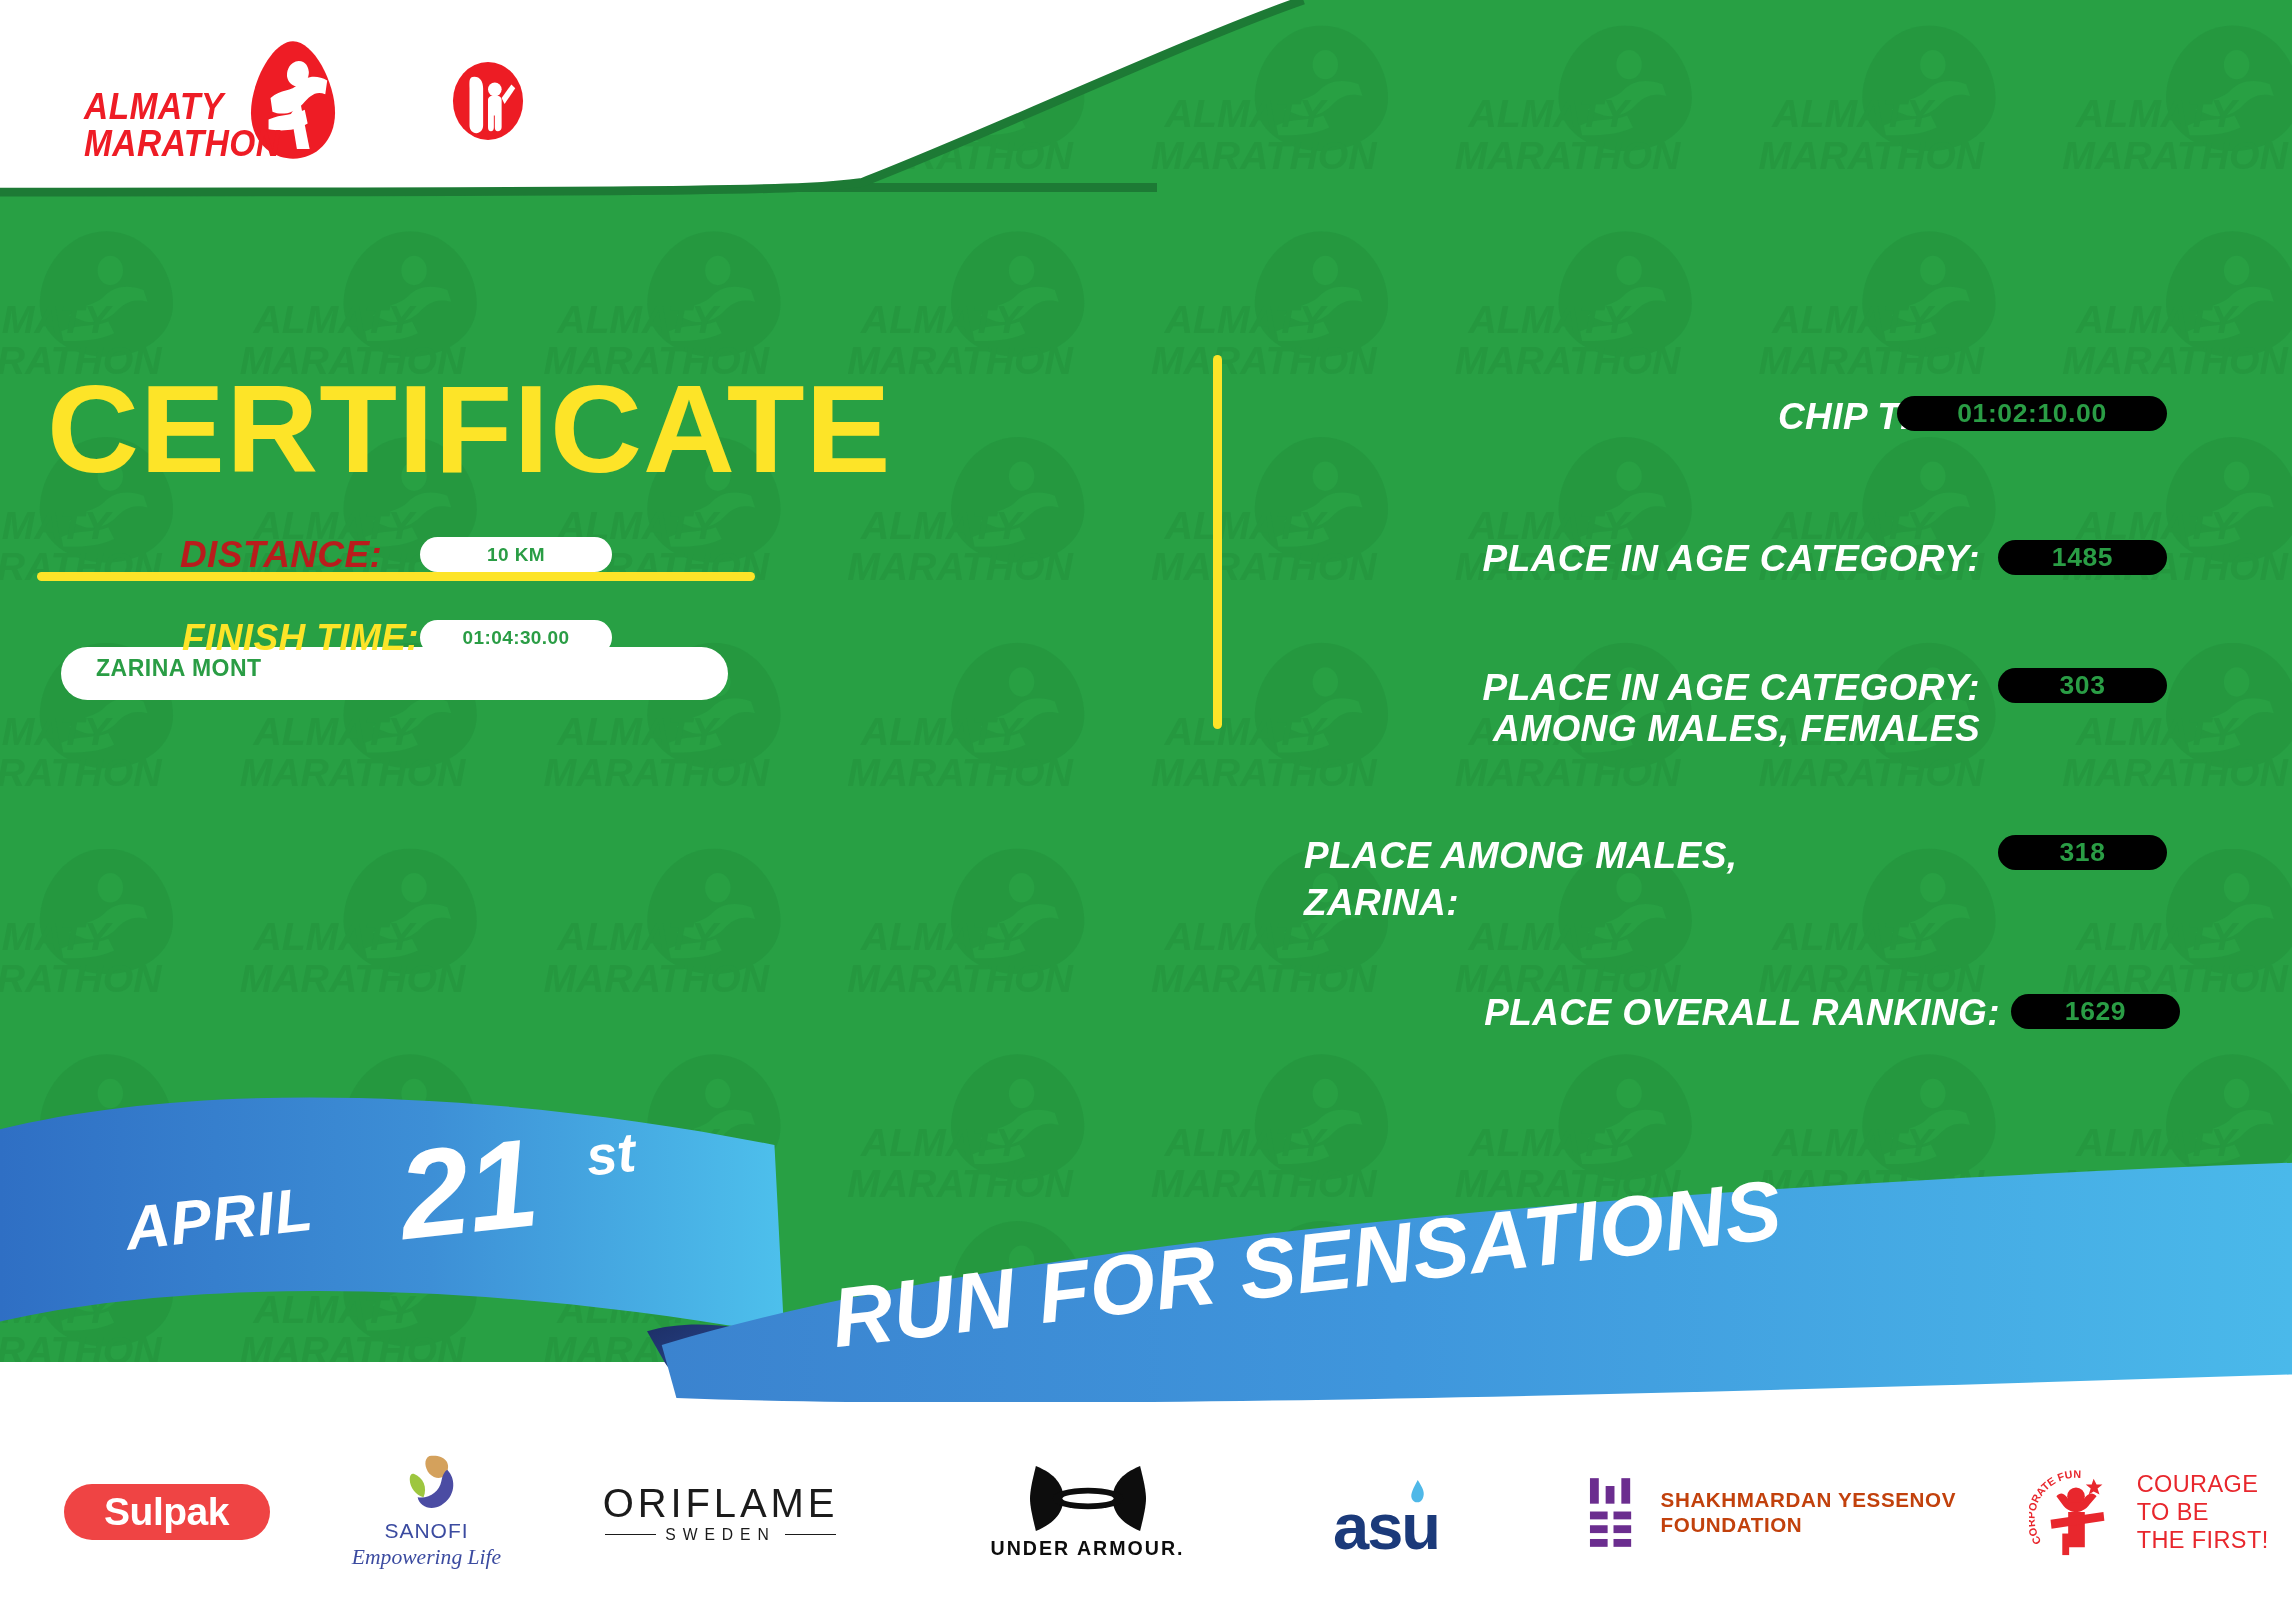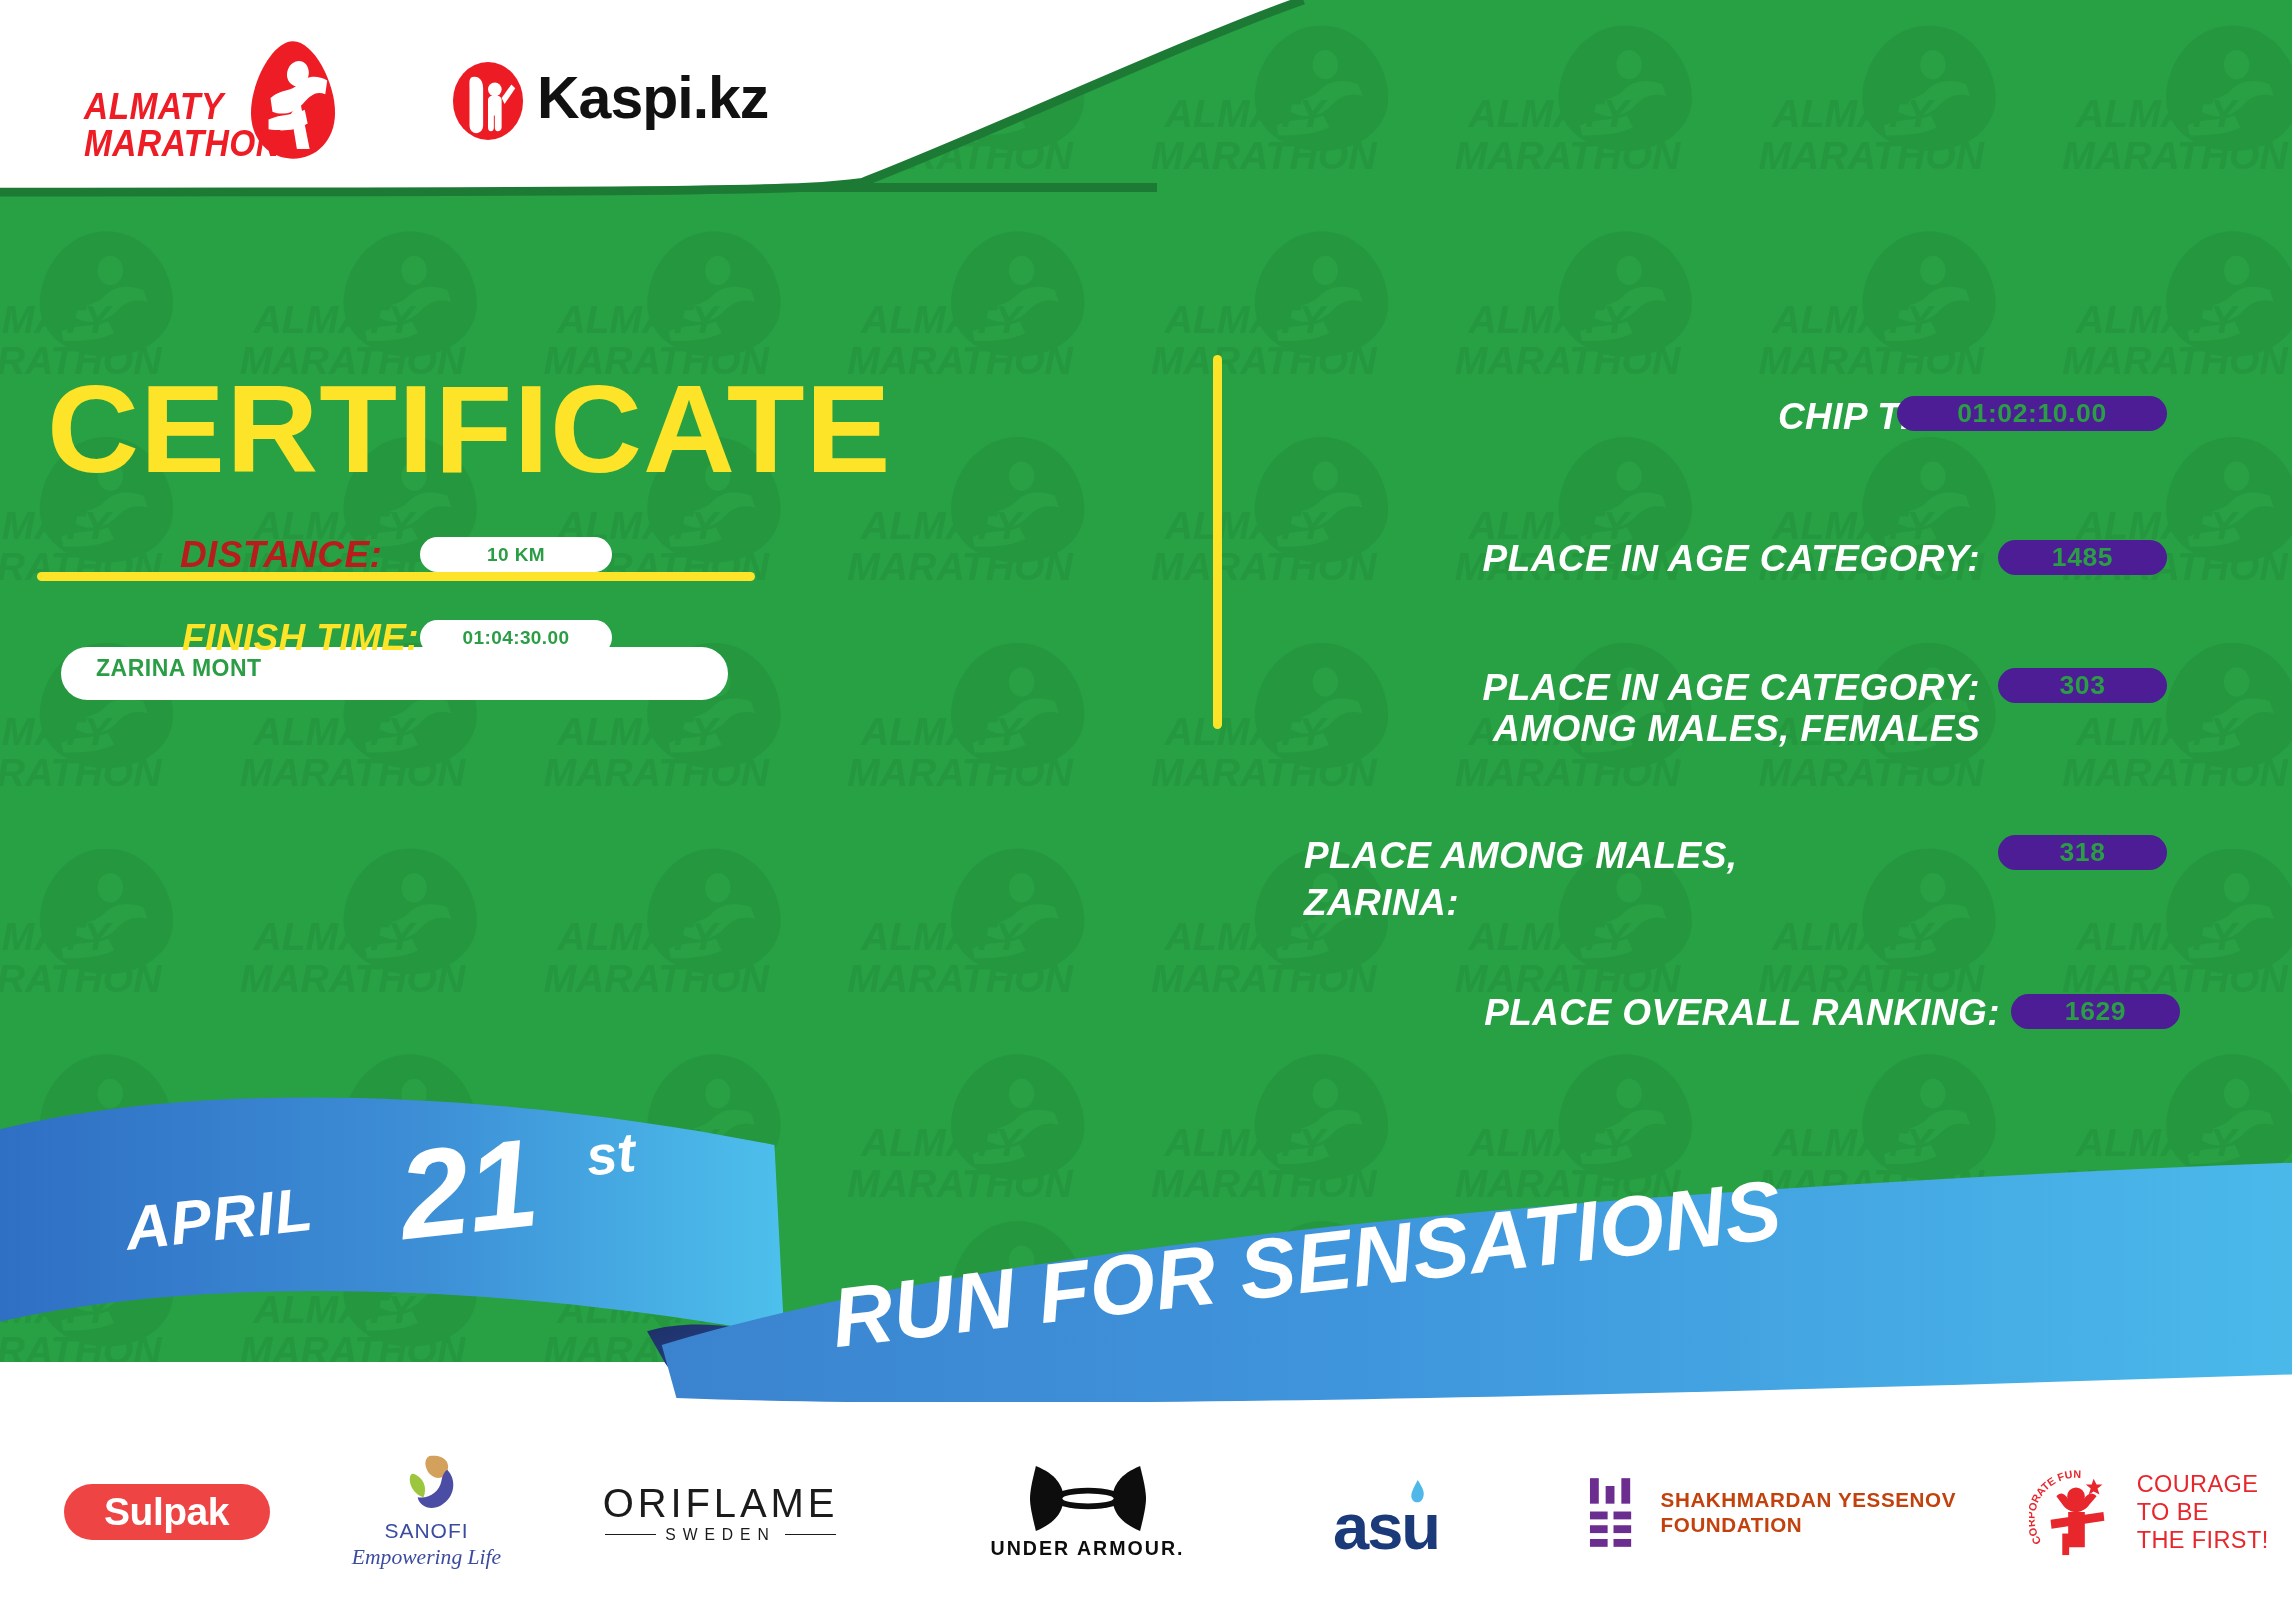--- a/index.html
+++ b/index.html
@@ -104,21 +104,21 @@
 
   
   .res-row{position:absolute;}
   .res-label{
     position:absolute;right:0;text-align:right;
     font-size:37px;font-weight:bold;font-style:italic;color:#ffffff;
     line-height:41px;letter-spacing:0.4px;white-space:nowrap;
     font-family:"Liberation Sans",sans-serif;
   }
   .res-pill{
-    position:absolute;background:#4c1d95;border-radius:21.6px;
+    position:absolute;background:#000000;border-radius:21.6px;
     display:flex;align-items:center;justify-content:center;height:35px;
   }
   .res-pill span{
     font-size:26.5px;font-weight:bold;color:#2a9d45;
     letter-spacing:0.6px;white-space:nowrap;
     font-family:"Liberation Sans",sans-serif;
   }
 
   
   .ribbon{position:absolute;left:0;top:1088px;width:2293px;height:314px;}
@@ -313,21 +313,20 @@
   </div>
 
   <div class="kaspi-logo">
     <svg class="kaspi-mark" viewBox="0 0 76 82" xmlns="http://www.w3.org/2000/svg">
       <ellipse cx="38" cy="41" rx="36" ry="40" fill="#ed1c24"></ellipse>
       <path d="M24 16 C30 16 33 21 33 28 L33 66 C33 71 30 74 26 74 C22 74 19 71 19 66 L19 28 C19 21 18 16 24 16 Z" fill="#ffffff"></path>
       <circle cx="45" cy="29" r="7" fill="#ffffff"></circle>
       <path d="M38 40 C38 37 41 35 45 35 C49 35 52 37 52 40 L52 68 C52 71 50 72 48 72 C46 72 45 71 45 68 L45 56 L44 56 L44 68 C44 71 43 72 41 72 C39 72 38 71 38 68 Z" fill="#ffffff"></path>
       <path d="M52 38 L62 24 L66 28 L55 44 Z" fill="#ffffff"></path>
     </svg>
-    <div class="kaspi-text">Kaspi.kz</div>
   </div>
 
   <div class="cert-title">CERTIFICATE</div>
   <div class="title-rule"></div>
 
   <div class="name-pill"></div>
   <div class="name-text">ZARINA MONT</div>
 
   <div class="row-label" id="lbl-distance">DISTANCE:</div>
   <div class="pill" id="pill-distance">

